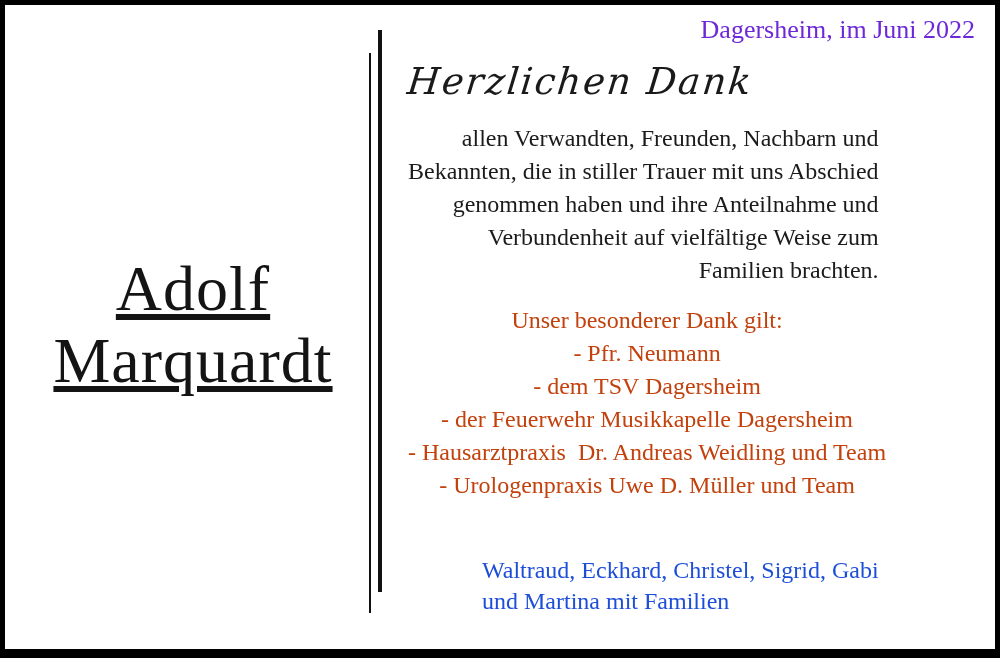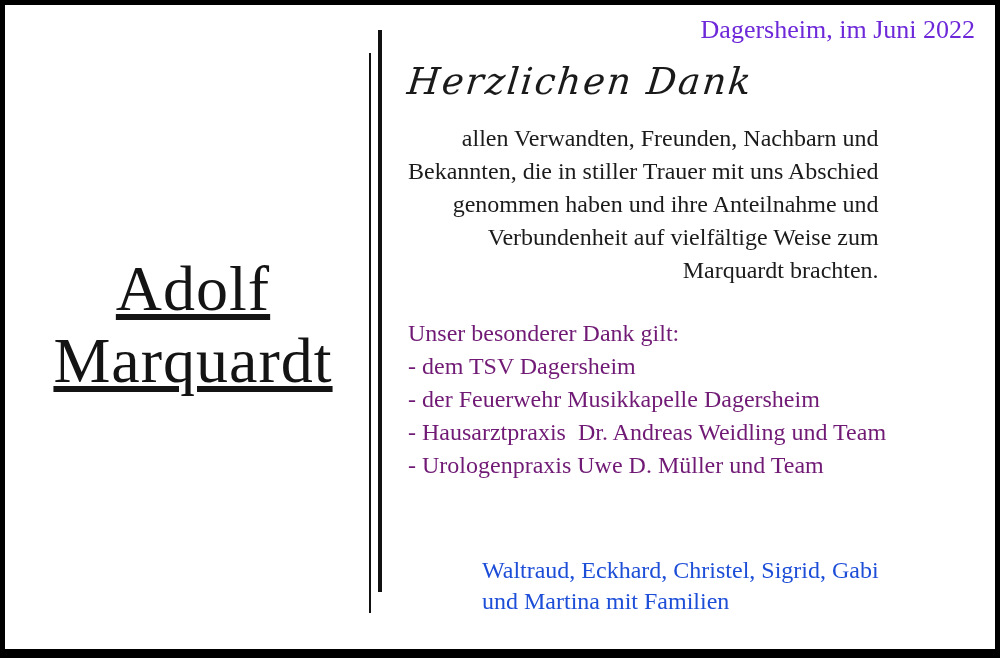--- a/index.html
+++ b/index.html
@@ -80,24 +80,25 @@
     left: 403px;
     top: 117px;
     font-size: 24px;
     line-height: 33px;
     color: #1b1b1b;
     text-align: right;
   }
   .thanks-block {
     position: absolute;
     left: 403px;
-    top: 312px;
+    top: 299px;
     font-size: 24px;
     line-height: 33px;
-    color: #701a75;
+    color: #c2410c;
+    text-align: center;
   }
   .signature-block {
     position: absolute;
     left: 477px;
     top: 550px;
     font-size: 24px;
     line-height: 31px;
     color: #1d4ed8;
   }
   .line {
@@ -119,25 +120,26 @@
 
   <div class="date-line">Dagersheim, im Juni 2022</div>
 
   <div class="headline-script">Herzlichen Dank</div>
 
   <div class="body-block">
     <div class="line">allen Verwandten, Freunden, Nachbarn und</div>
     <div class="line">Bekannten, die in stiller Trauer mit uns Abschied</div>
     <div class="line">genommen haben und ihre Anteilnahme und</div>
     <div class="line">Verbundenheit auf vielfältige Weise zum</div>
-    <div class="line">Marquardt brachten.</div>
+    <div class="line">Familien brachten.</div>
   </div>
 
   <div class="thanks-block">
     <div class="line">Unser besonderer Dank gilt:</div>
+    <div class="line">- Pfr. Neumann</div>
     <div class="line">- dem TSV Dagersheim</div>
     <div class="line">- der Feuerwehr Musikkapelle Dagersheim</div>
     <div class="line">- Hausarztpraxis  Dr. Andreas Weidling und Team</div>
     <div class="line">- Urologenpraxis Uwe D. Müller und Team</div>
   </div>
 
   <div class="signature-block">
     <div class="line">Waltraud, Eckhard, Christel, Sigrid, Gabi</div>
     <div class="line">und Martina mit Familien</div>
   </div>

